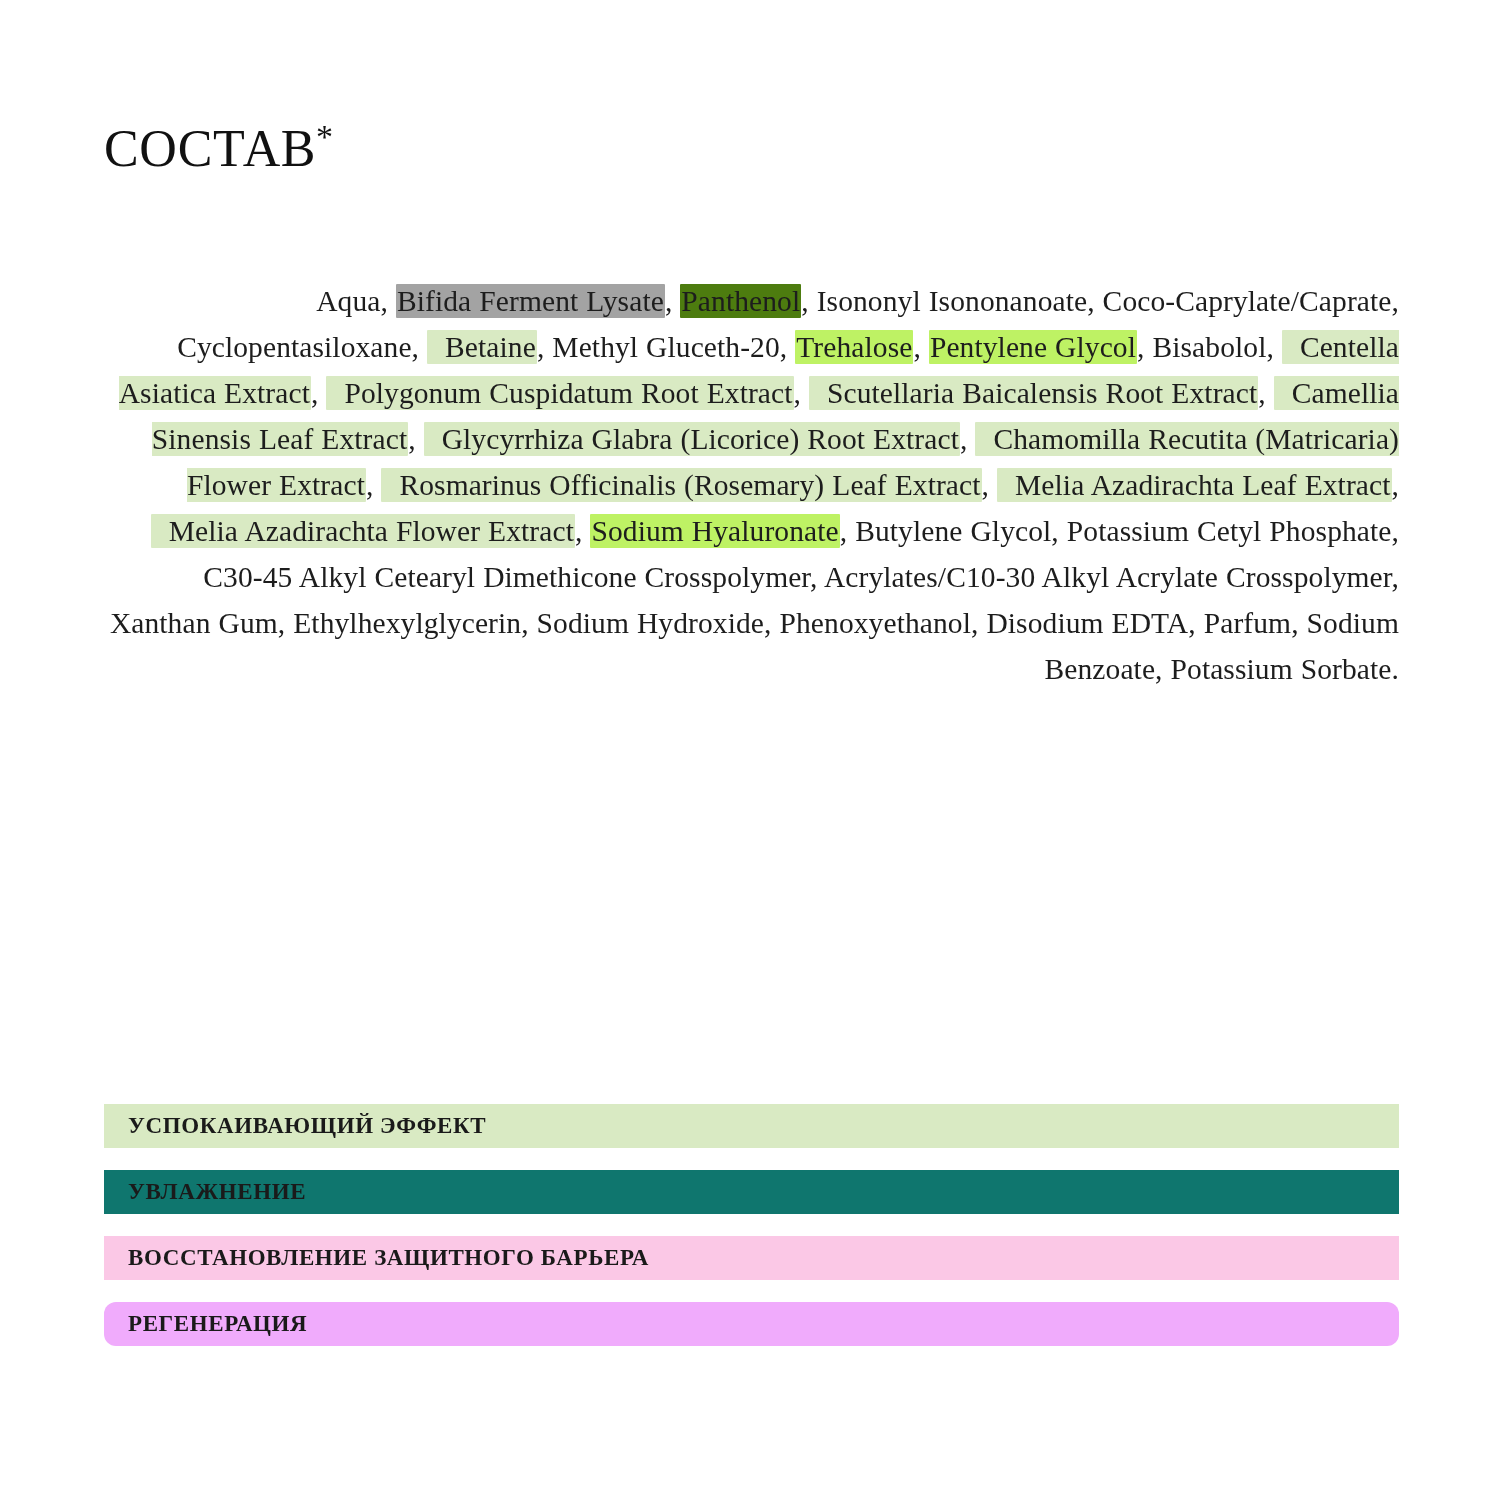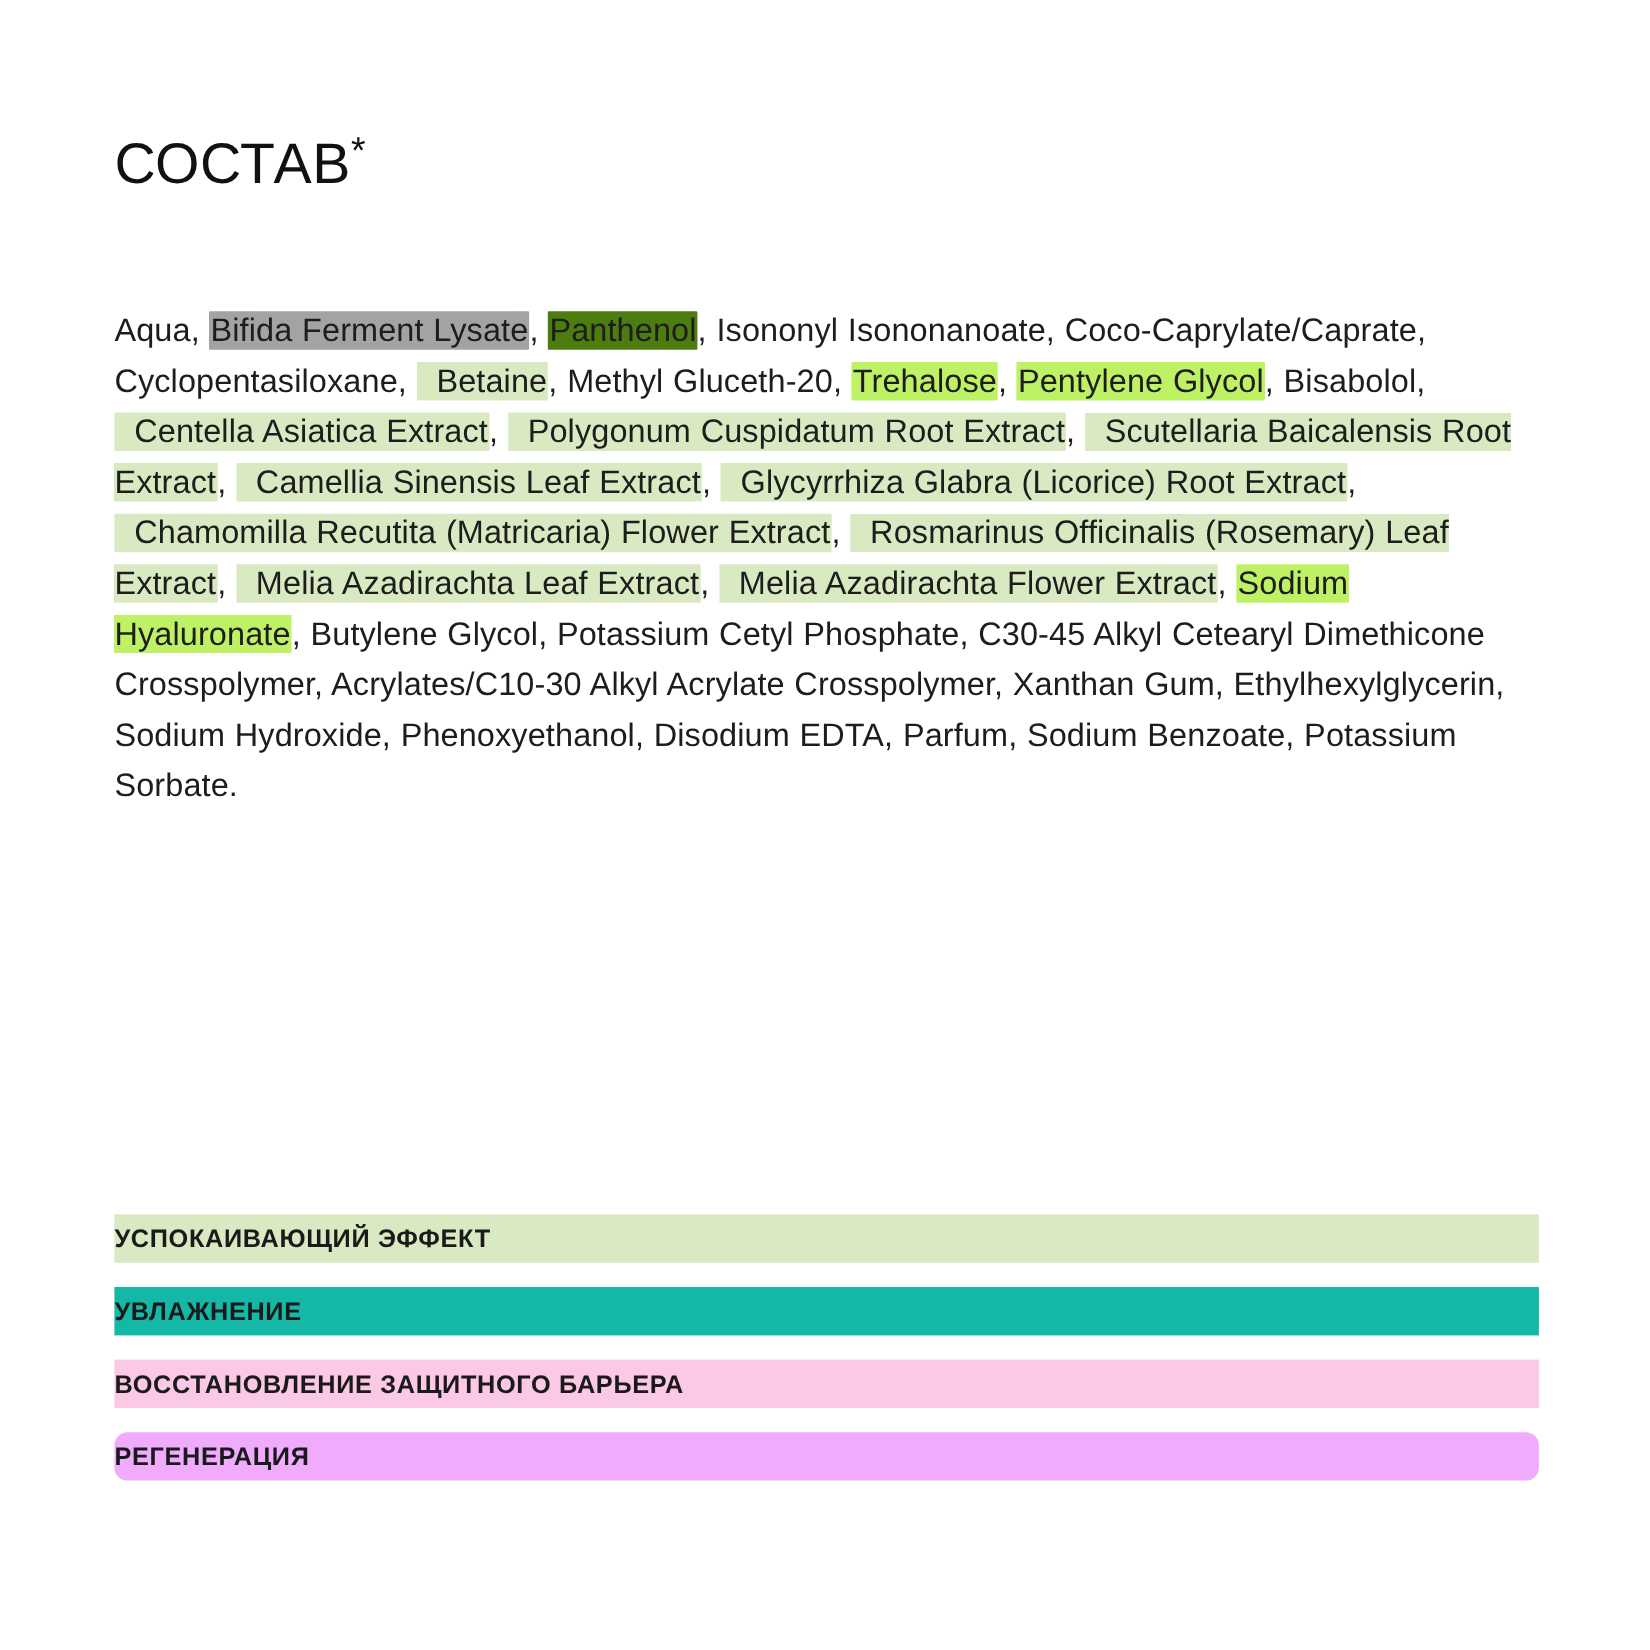--- a/index.html
+++ b/index.html
@@ -5,24 +5,25 @@
   html, body {
     margin: 0;
     padding: 0;
     background: #ffffff;
   }
   .page {
     position: relative;
     width: 1428px;
     height: 1500px;
     background: #ffffff;
-    font-family: Liberation Sans, sans-serif;
+    font-family: Liberation Serif, serif;
     color: #1a1a1a;
     box-sizing: border-box;
     overflow: hidden;
+    text-align: right;
   }
 
   .title {
     position: absolute;
     left: 104px;
     top: 85px;
     font-size: 52px;
     font-weight: 400;
     letter-spacing: 0.5px;
     color: #111111;
@@ -61,31 +62,32 @@
     position: absolute;
     left: 104px;
     top: 1104px;
     width: 1295px;
   }
   .legend-row {
     height: 44px;
     display: flex;
     align-items: center;
     margin-bottom: 22px;
+    padding-left: 24px;
     box-sizing: border-box;
   }
   .legend-row:last-child { margin-bottom: 0; }
   .legend-label {
     font-size: 23px;
     font-weight: 700;
     letter-spacing: 0.6px;
     color: #1a1a1a;
   }
   .lg-green  { background-color: #d9eac3; }
-  .lg-blue   { background-color: #14b8a6; }
+  .lg-blue   { background-color: #0f766e; }
   .lg-pink   { background-color: #fbc8e6; }
   .lg-yellow { background-color: #f0abfc; border-radius: 12px; }
 
   .footnote {
     position: absolute;
     left: 96px;
     top: 1395px;
     font-size: 21px;
     color: #3a3a3a;
     letter-spacing: 0.2px;

